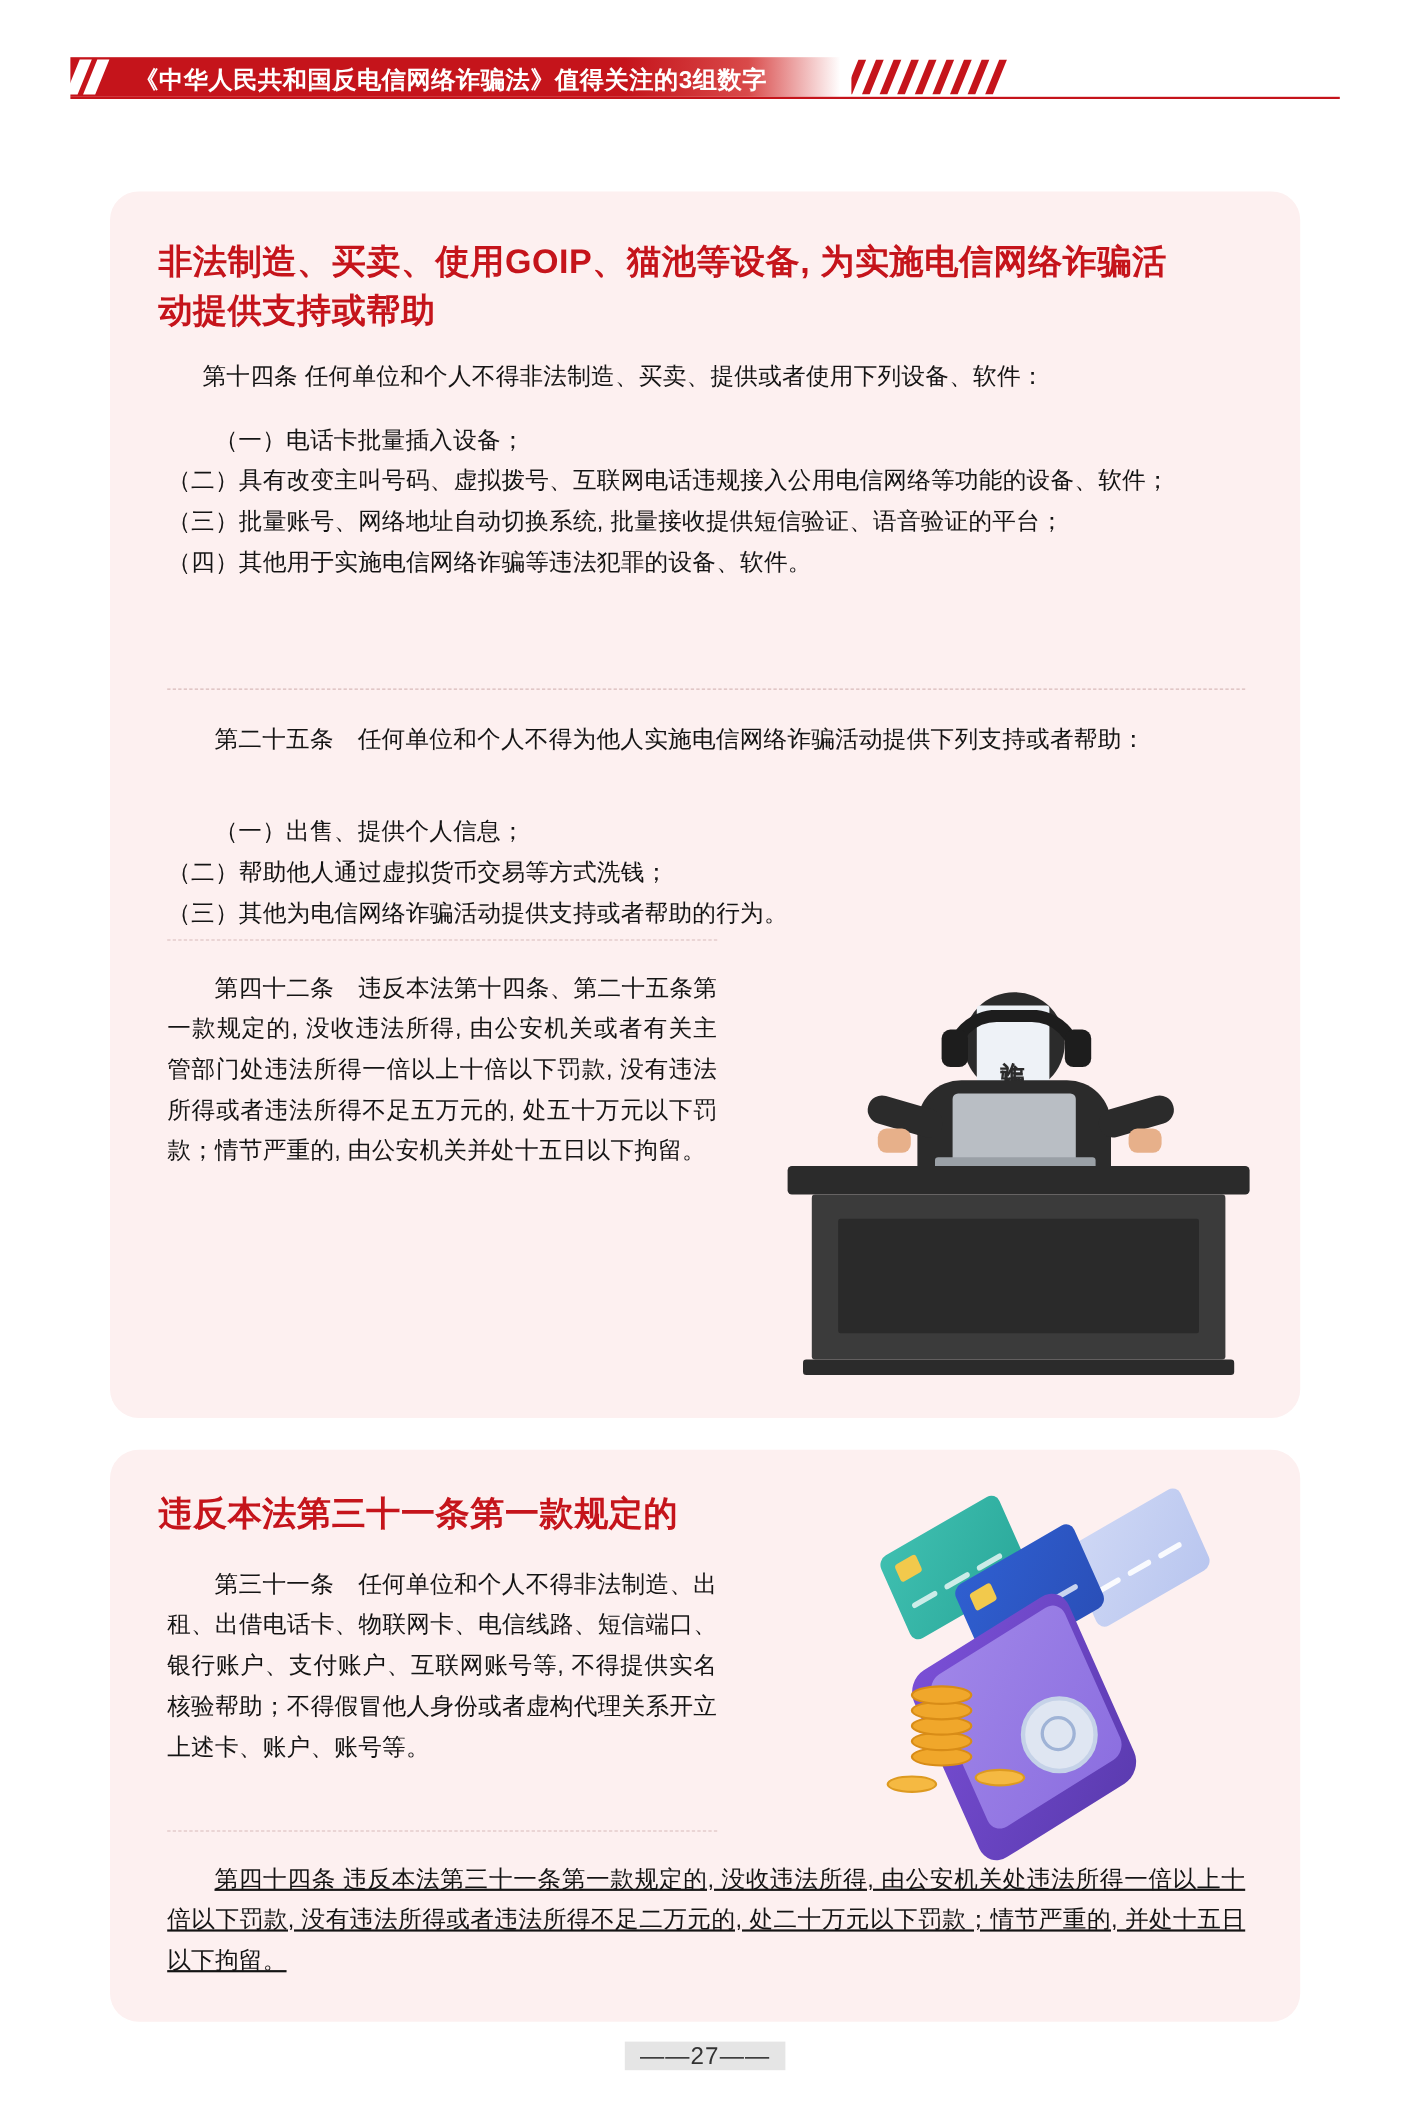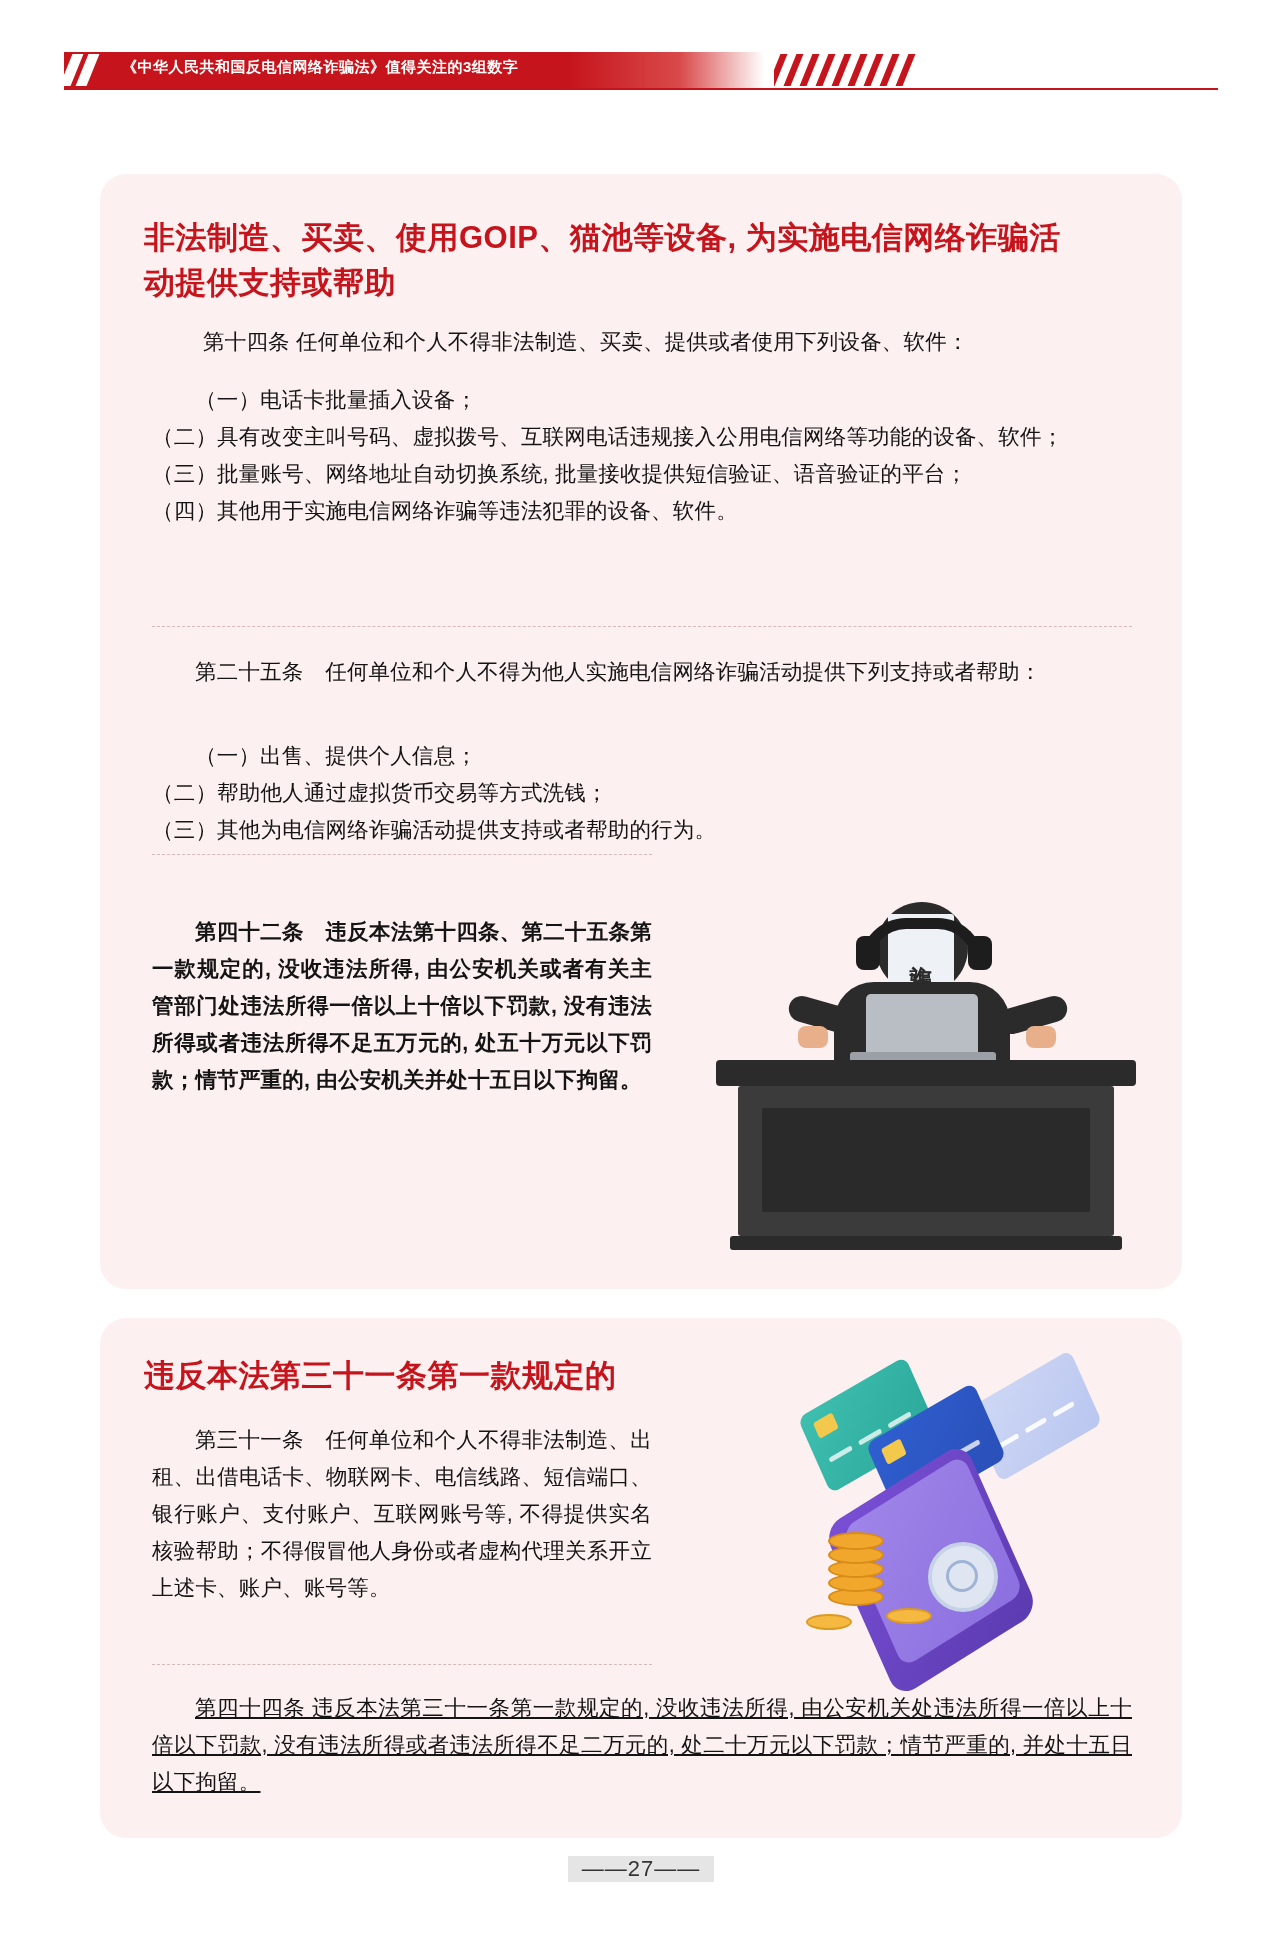--- a/index.html
+++ b/index.html
@@ -46,21 +46,21 @@
     height: 32px;
     background: #ffffff;
     transform: skewX(-22deg);
   }
   .header-flag span:nth-child(1) { left: 2px; }
   .header-flag span:nth-child(2) { left: 18px; }
   .header-title {
     position: absolute;
     top: 6px;
     left: 58px;
-    font-size: 15px;
+    font-size: 22px;
     font-weight: bold;
     color: #ffffff;
     letter-spacing: 0.5px;
     white-space: nowrap;
   }
   .header-stripes {
     position: absolute;
     top: 2px;
     left: 710px;
     width: 190px;
@@ -118,27 +118,27 @@
   }
   .indent { text-indent: 2em; }
 
   .divider {
     position: absolute;
     height: 0;
     border-top: 1.5px dashed #d8b9b9;
   }
 
   
-  #p14       { top: 150px; left: 60px; width: 980px; }
+  #p14       { top: 150px; left: 41px; width: 980px; }
   #p14-items { top: 208px; left: 52px; width: 980px; }
   #div1      { top: 452px; left: 52px; width: 980px; }
   #p25       { top: 480px; left: 52px; width: 980px; }
   #p25-items { top: 564px; left: 52px; width: 980px; }
   #div2      { top: 680px; left: 52px; width: 500px; }
-  #p42       { top: 740px; left: 52px; width: 500px; font-weight: bold; }
+  #p42       { top: 706px; left: 52px; width: 500px; }
 
   
   #p31  { top: 104px; left: 52px; width: 500px; }
   #div3 { top: 346px; left: 52px; width: 500px; }
   #p44  { top: 372px; left: 52px; width: 980px; text-decoration: underline; }
 
   
   .illus1 {
     position: absolute;
     top: 700px;

